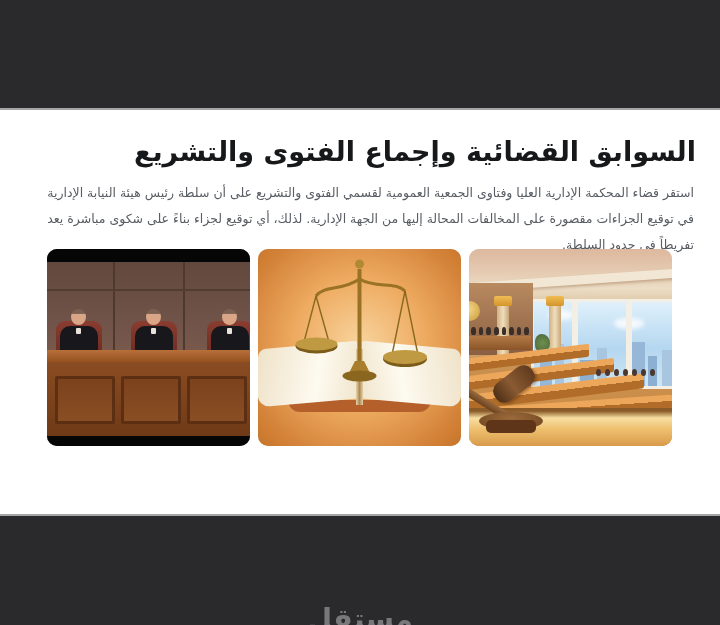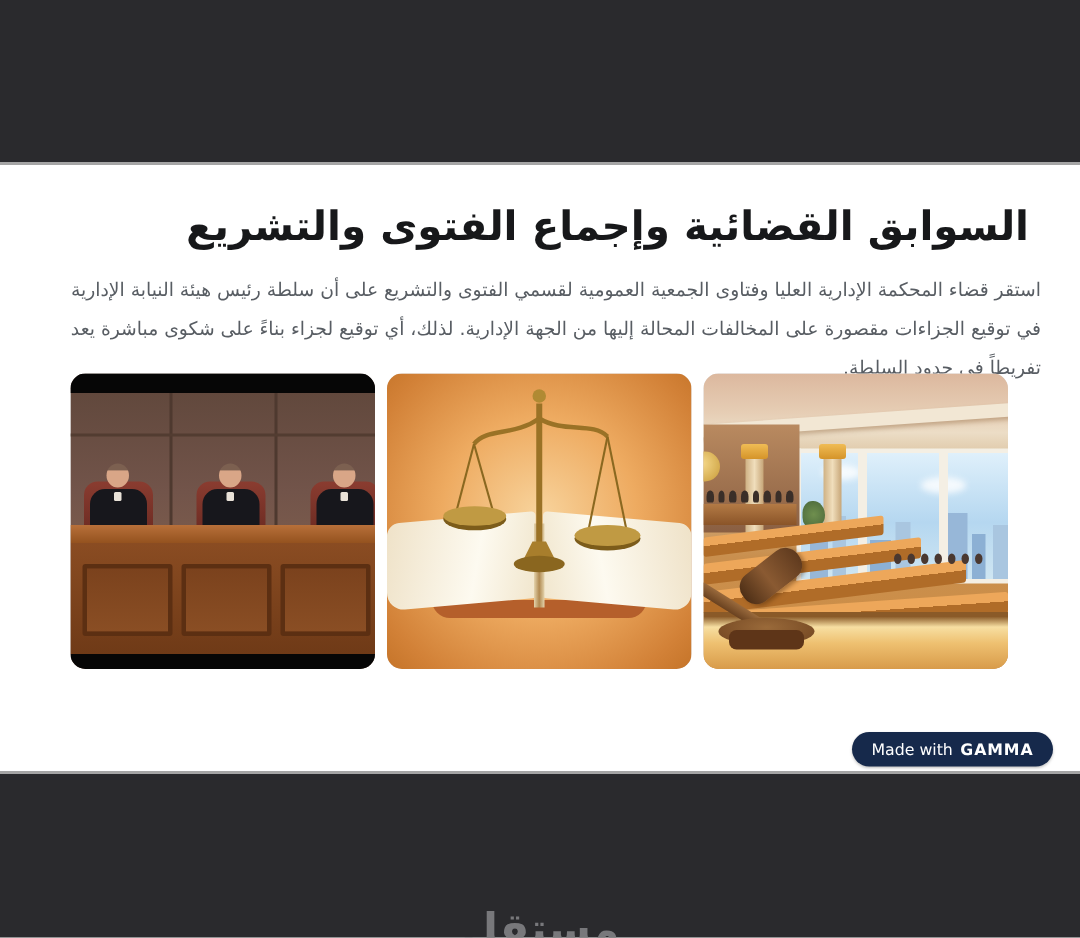--- a/index.html
+++ b/index.html
@@ -19,21 +19,21 @@
     font-size:29px;font-weight:bold;color:#78787b;line-height:1;
     direction:rtl;letter-spacing:1px;
   }
   .wm-domain{
     font-size:17px;font-weight:bold;color:#6d6d70;line-height:1.2;margin-top:3px;
     letter-spacing:0.5px;
   }
   
   .content{height:404px;background:#ffffff;position:relative;box-sizing:border-box;}
   .slide-title{
-    margin:0;padding:24px 34px 0 28px;direction:rtl;text-align:right;
+    margin:0;padding:24px 24px 0 28px;direction:rtl;text-align:right;
     font-size:27px;font-weight:bold;color:#17181a;line-height:1.35;
   }
   .slide-paragraph{
     margin:10px 26px 0 44px;direction:rtl;text-align:right;
     font-size:12.5px;color:#585d63;line-height:26px;
   }
   .image-row{
     position:absolute;left:47px;top:139px;width:626px;height:197px;
     display:flex;gap:8px;
   }
@@ -234,22 +234,18 @@
       <div class="abs ct-desk"></div>
       <div class="abs ct-gavel-handle"></div>
       <div class="abs ct-gavel-head"></div>
       <div class="abs ct-gavel-base"></div>
       <div class="abs ct-gavel-base2"></div>
     </div>
 
   </div>
 
 
-  <a class="gamma-badge">
-    <span>Made with</span>
-    <span class="brand">GAMMA</span>
-  </a>
 
 </div>
 
 <div class="band-bottom">
   <div class="wm-logo">مستقل</div>
 </div>
 
 </body></html>

